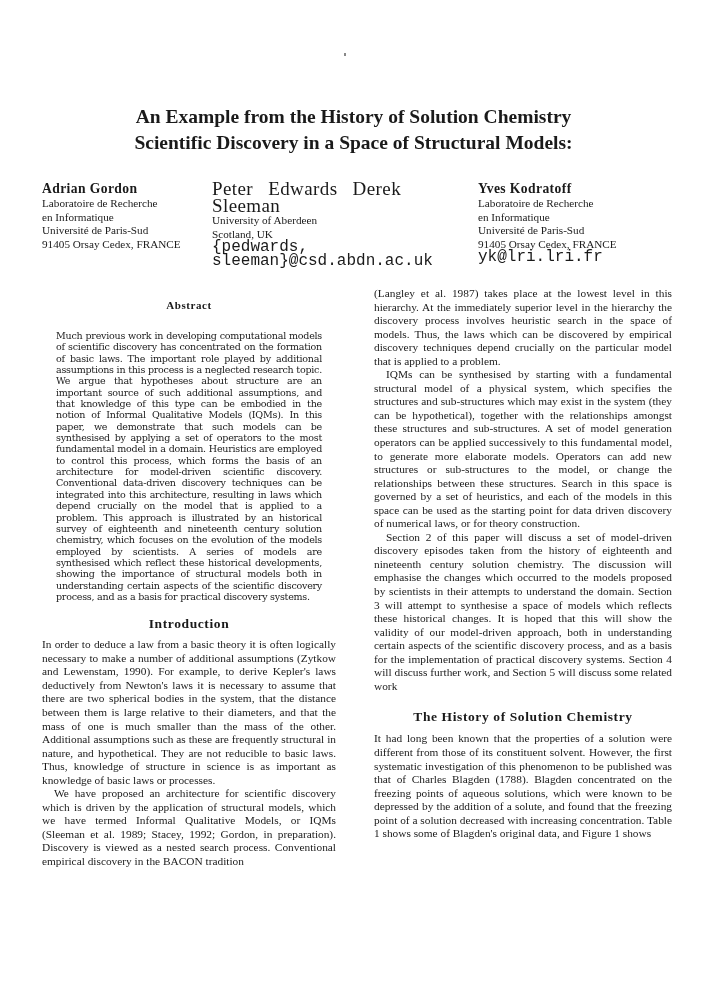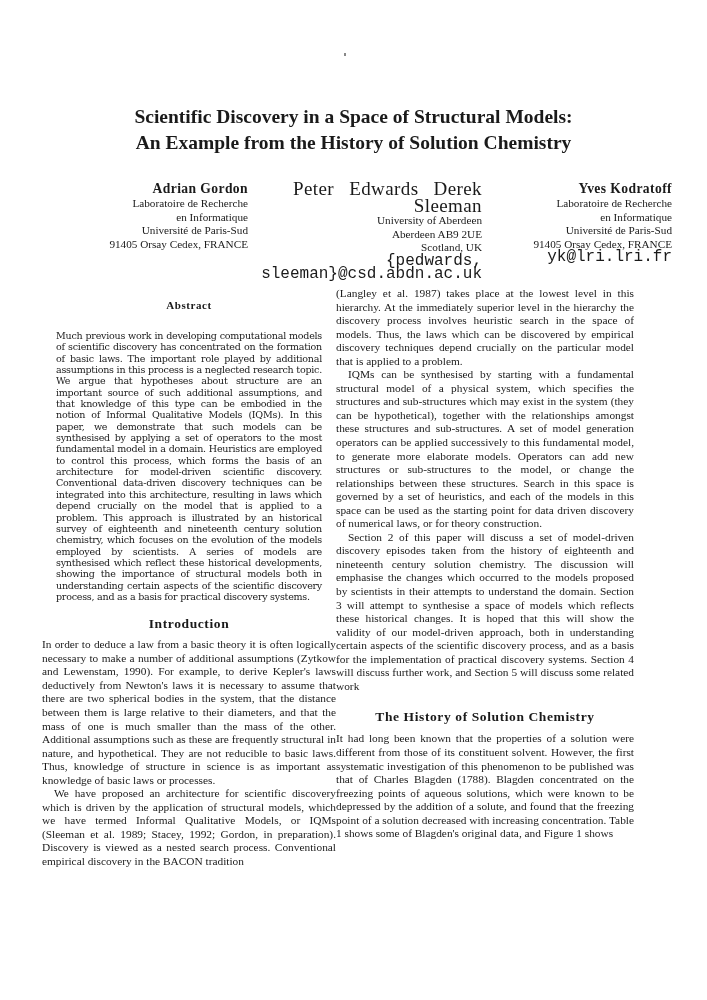--- a/index.html
+++ b/index.html
@@ -2,61 +2,60 @@
 <html><head>
 <meta charset="utf-8">
 <style>
   html, body { margin: 0; padding: 0; background: #ffffff; }
   body { width: 707px; height: 1000px; position: relative; overflow: hidden;
          font-family: "Liberation Serif", "DejaVu Serif", serif; color: #1a1a1a; }
   .speck { position: absolute; left: 344px; top: 53px; width: 2px; height: 3px; background: #888; }
   .title { position: absolute; left: 0; top: 104px; width: 707px; text-align: center;
            font-weight: bold; font-size: 19.5px; line-height: 26px; }
   .authors { position: absolute; top: 180px; left: 0; width: 707px; }
-  .author { position: absolute; text-align: right; font-size: 11.2px; line-height: 13.6px; }
+  .author { position: absolute; text-align: left; font-size: 11.2px; line-height: 13.6px; }
   .author .name { font-weight: bold; font-size: 13.6px; line-height: 17px; letter-spacing: 0.4px; }
   .mono { font-family: "Liberation Mono", "DejaVu Sans Mono", monospace; font-size: 16px; }
   .a1 { left: 42px; width: 206px; }
   .a23 { left: 212px; width: 270px; }
   .a23 .names { font-weight: normal; font-size: 19px; line-height: 17px; letter-spacing: 0.4px; word-spacing: 10px; }
   .a4 { left: 478px; width: 194px; }
   .col { position: absolute; top: 287px; }
   .left { left: 42px; width: 294px; }
-  .right { left: 336px; width: 298px; }
+  .right { left: 374px; width: 298px; }
   h2.sec { text-align: center; font-weight: bold; margin: 12px; letter-spacing: 0.6px; }
   h2.abs { font-size: 11px; margin-bottom: 19px; }
   h2.intro { font-size: 13.5px; margin: 14px 0 6px 0; text-align: center; }
   h2.hist { font-size: 13.5px; margin: 16px 0 7px 0; }
   p.abstract { margin: 14px; font-size: 9.55px; line-height: 11.35px; text-align: justify;
                font-family: "DejaVu Serif", serif; letter-spacing: -0.25px; }
   p.body { margin: 0; font-size: 11.35px; line-height: 13.55px; text-align: justify; }
   p.indent { text-indent: 12px; }
 </style>
 </head>
 <body>
 
 <div class="speck"></div>
 
 <div class="title">
+  <div>An Example from the History of Solution Chemistry</div>
   <div>Scientific Discovery in a Space of Structural Models:</div>
-  <div>An Example from the History of Solution Chemistry</div>
 </div>
 
 <div class="authors">
   <div class="author a1">
     <div class="name">Adrian Gordon</div>
     <div>Laboratoire de Recherche</div>
     <div>en Informatique</div>
     <div>Université de Paris-Sud</div>
     <div>91405 Orsay Cedex, FRANCE</div>
   </div>
   <div class="author a23">
     <div class="names">Peter Edwards Derek Sleeman</div>
     <div>University of Aberdeen</div>
-    <div>Aberdeen AB9 2UE</div>
     <div>Scotland, UK</div>
     <div class="mono">{pedwards, sleeman}@csd.abdn.ac.uk</div>
   </div>
   <div class="author a4">
     <div class="name">Yves Kodratoff</div>
     <div>Laboratoire de Recherche</div>
     <div>en Informatique</div>
     <div>Université de Paris-Sud</div>
     <div>91405 Orsay Cedex, FRANCE</div>
     <div class="mono">yk@lri.lri.fr</div>

